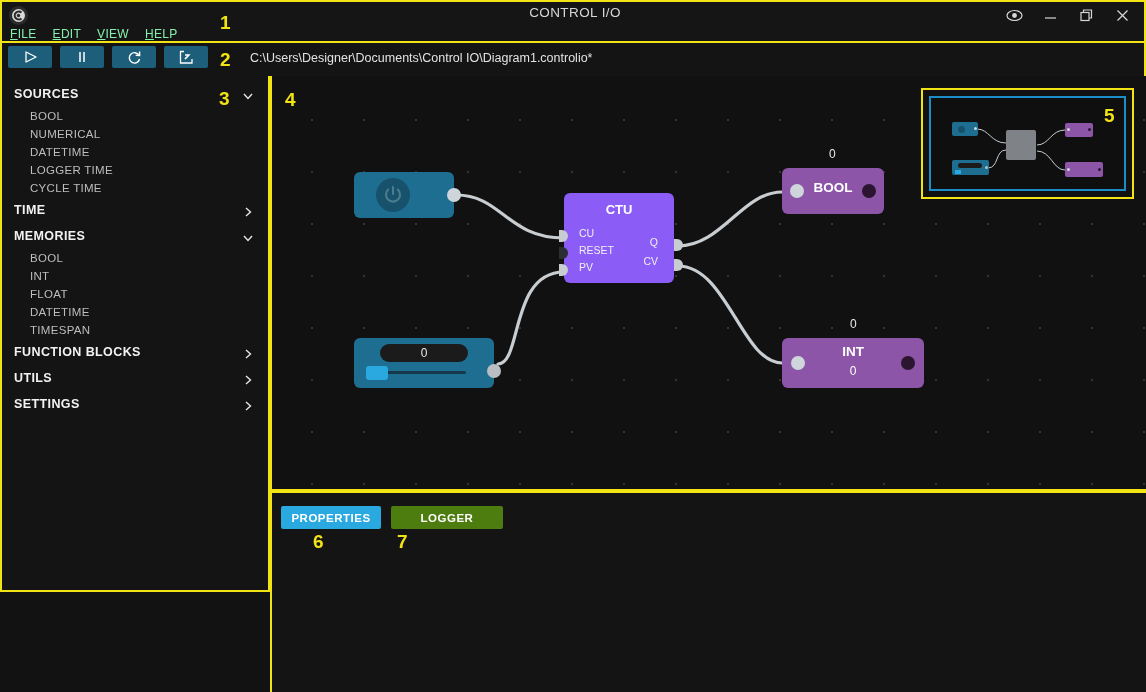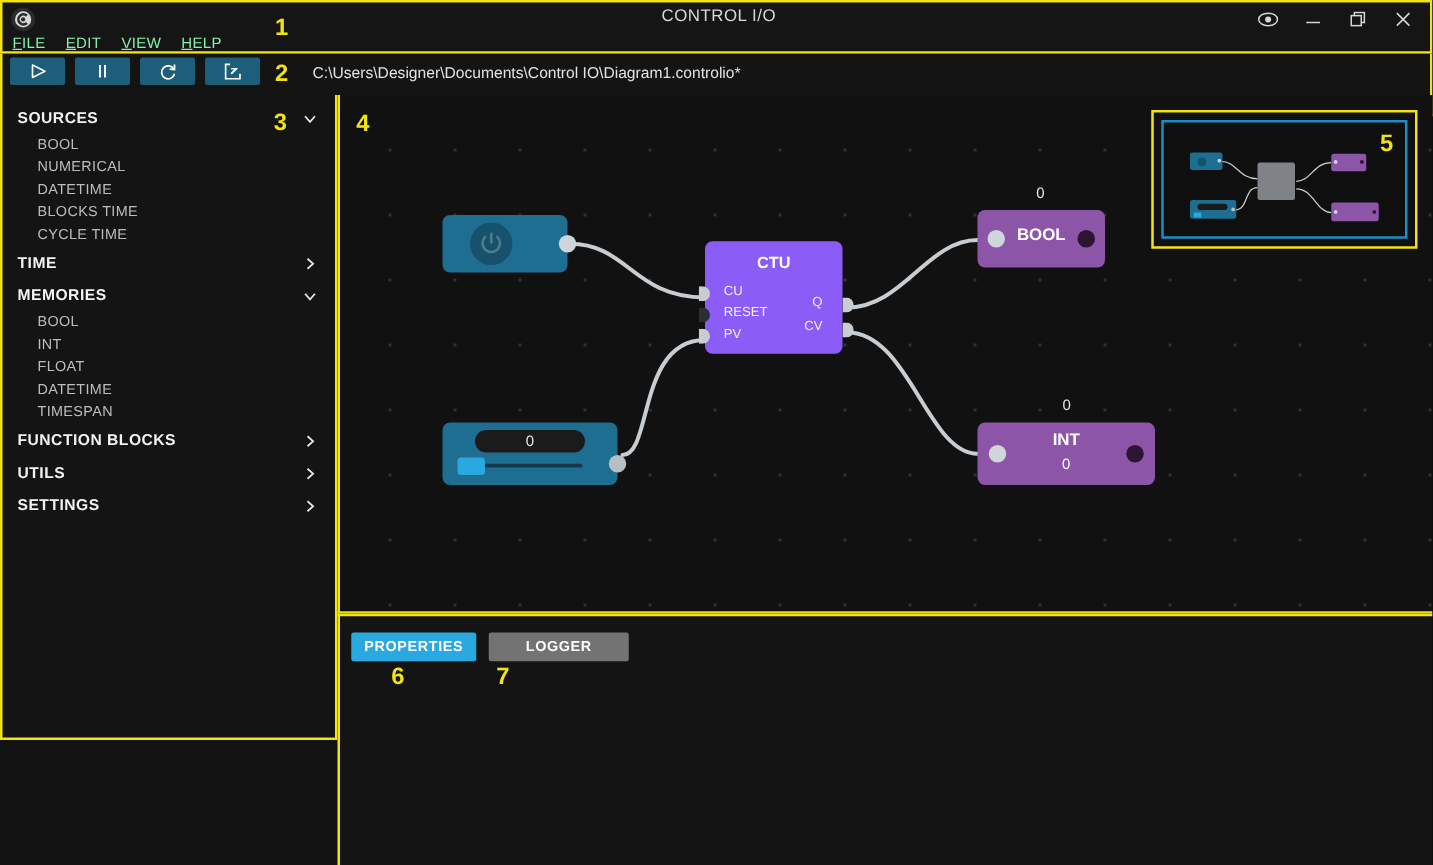--- a/index.html
+++ b/index.html
@@ -130,21 +130,21 @@
   
   #bottom {
     position: absolute; left: 270px; top: 491px; width: 876px; height: 201px;
     background: #141414; border: 2px solid #f2e314; border-right: none; border-bottom: none;
   }
   #tabs { position: absolute; left: 9px; top: 13px; display: flex; gap: 10px; }
   .tab { height: 23px; border-radius: 2px; display: flex; align-items: center;
          justify-content: center; font-size: 11.5px; font-weight: bold;
          letter-spacing: .5px; color: #ffffff; cursor: pointer; }
   .tab.active { background: #2aa8e0; width: 100px; }
-  .tab.inactive { background: #737373; width: 112px; }
+  .tab.inactive { background: #4d7c0f; width: 112px; }
 </style>
 </head>
 <body>
 
 <div id="app">
 
   <div id="titlebar">
     <div id="logo">
       <svg width="15" height="15" viewBox="0 0 15 15">
         <circle cx="7.5" cy="7.5" r="6.5" fill="#d9d9d9"></circle>
@@ -227,21 +227,21 @@
         <span class="g-label">SOURCES</span>
         <span class="chev">
           <svg width="12" height="12" viewBox="0 0 12 12">
               <polyline points="2,4 6,8.5 10,4" fill="none" stroke="#e6e6e6" stroke-width="1.4"></polyline>
             </svg>
         </span>
       </div>
       <div class="sb-child">BOOL</div>
       <div class="sb-child">NUMERICAL</div>
       <div class="sb-child">DATETIME</div>
-      <div class="sb-child">BLOCKS TIME</div>
+      <div class="sb-child">LOGGER TIME</div>
       <div class="sb-child">CYCLE TIME</div>
 
       <div class="sb-group">
         <span class="g-label">TIME</span>
         <span class="chev">
           <svg width="12" height="12" viewBox="0 0 12 12">
               <polyline points="4,2 8.5,6 4,10" fill="none" stroke="#e6e6e6" stroke-width="1.4"></polyline>
             </svg>
         </span>
       </div>

